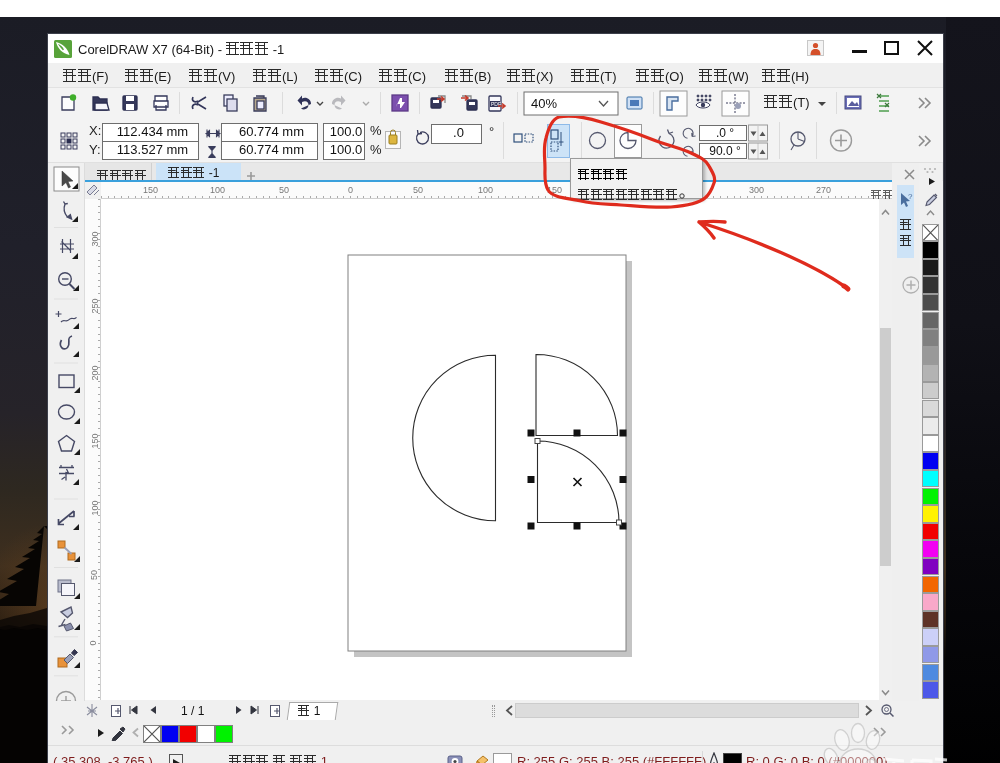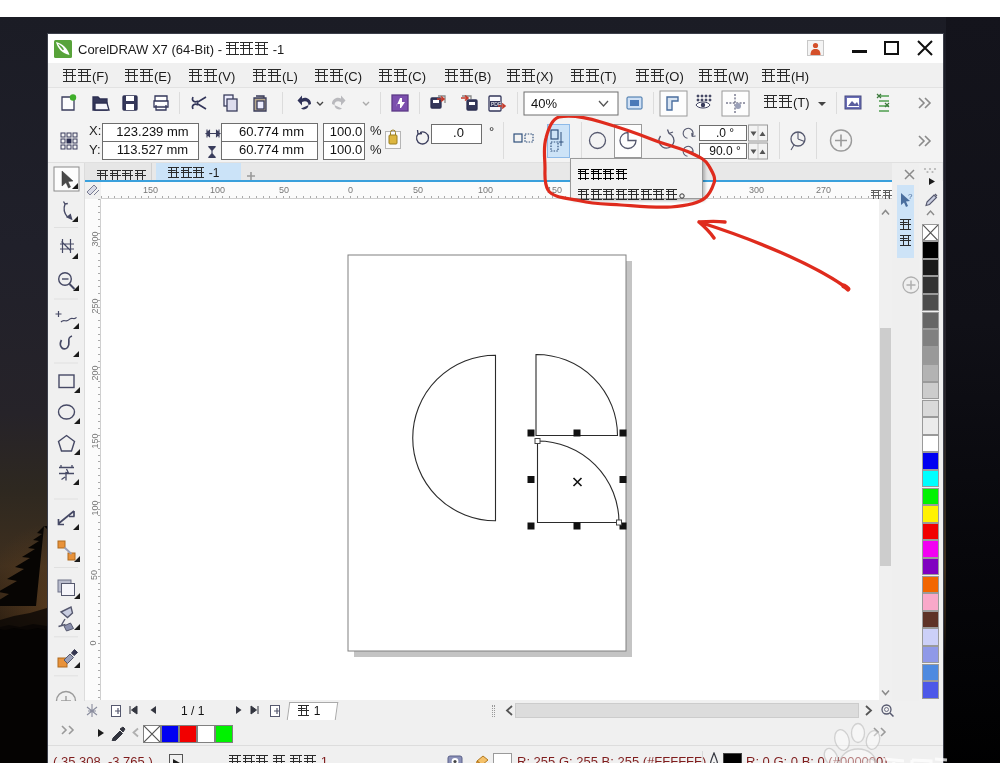--- a/index.html
+++ b/index.html
@@ -191,21 +191,21 @@
         </g>
         <path d="M871 10 l5 5 -5 5 M877 10 l5 5 -5 5" fill="none" stroke="#8a8a8a" stroke-width="1.6"></path>
       </svg>
       <div class="abs" style="left:716px;top:7px;font-size:13px;color:#1a1a1a;"><span class="cg s13"></span><span class="cg s13"></span>(T)</div>
       <svg class="abs" style="left:768px;top:12px;" width="12" height="8">
           <path d="M2 2 l4 4 4 -4" fill="#444" stroke="none"></path>
         </svg>
     </div>
     <div id="propbar">
       <div class="lbl" style="left:41px;top:5px;">X:</div>
-      <div class="fld" style="left:54px;top:5px;width:97px;height:19px;">123.239 mm</div>
+      <div class="fld" style="left:54px;top:5px;width:97px;height:19px;">112.434 mm</div>
       <div class="lbl" style="left:41px;top:24px;">Y:</div>
       <div class="fld" style="left:54px;top:23px;width:97px;height:19px;">113.527 mm</div>
       <div class="fld" style="left:173px;top:5px;width:97px;height:19px;">60.774 mm</div>
       <div class="fld" style="left:173px;top:23px;width:97px;height:19px;">60.774 mm</div>
       <div class="fld" style="left:275px;top:5px;width:42px;height:19px;">100.0</div>
       <div class="lbl" style="left:322px;top:5px;">%</div>
       <div class="fld" style="left:275px;top:23px;width:42px;height:19px;">100.0</div>
       <div class="lbl" style="left:322px;top:24px;">%</div>
       <div class="abs" style="left:337px;top:13px;width:16px;height:18px;border:1px solid #b5b5b5;background:#fafafa;"></div>
       <div class="fld" style="left:383px;top:6px;width:51px;height:20px;">.0</div>

